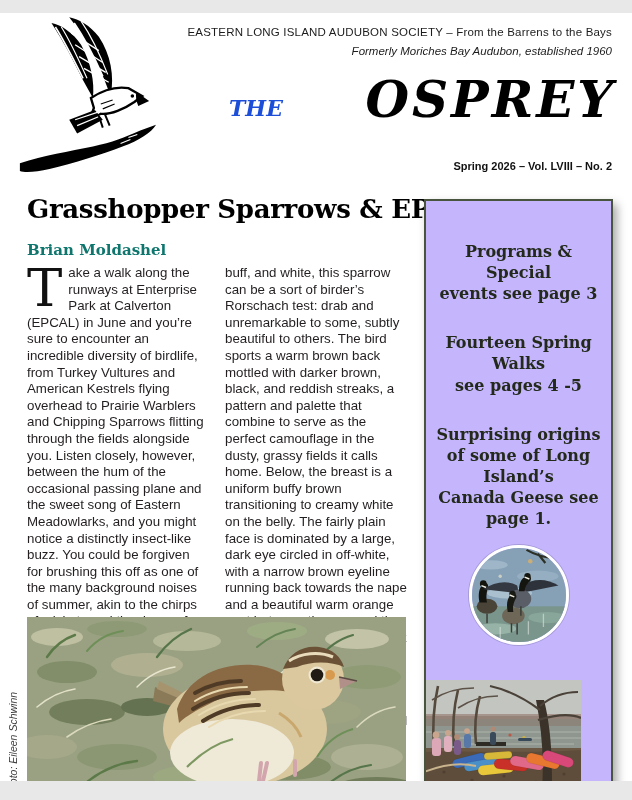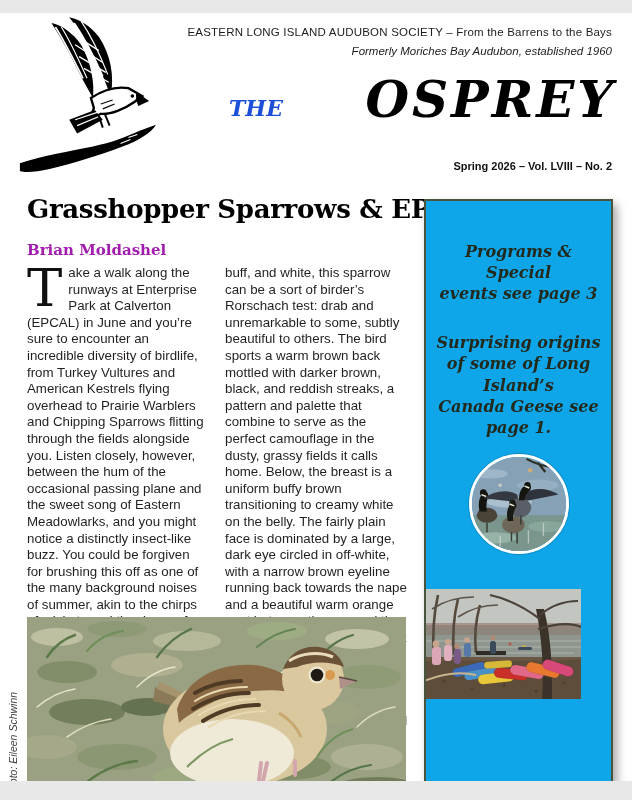--- a/index.html
+++ b/index.html
@@ -29,21 +29,21 @@
     font-size:11px; font-weight:bold; color:#111;
   }
   
   .article-title {
     position:absolute; left:27px; top:181px;
     font-family:"DejaVu Serif", serif; font-weight:bold;
     font-size:26px; letter-spacing:-0.3px; color:#000;
   }
   .byline {
     position:absolute; left:27px; top:228px;
-    font-family:"DejaVu Serif", serif; font-weight:bold; font-size:15px; color:#a21caf;
+    font-family:"DejaVu Serif", serif; font-weight:bold; font-size:15px; color:#0f766e;
   }
   .columns {
     position:absolute; left:27px; top:252px; width:381px;
     display:flex; gap:18px;
   }
   .col1 { width:180px; }
   .col2 { width:183px; }
   .body-text { font-size:13.3px; line-height:16.6px; color:#231f20; }
   .body-text p + p { margin-top:9px; }
   .dropcap {
@@ -207,23 +207,25 @@
 
     <path d="M232,164 L234,146 M236,164 L240,146" stroke="#d3a6ae" stroke-width="4" stroke-linecap="round"></path>
     <path d="M224,166 L244,166" stroke="#c49aa2" stroke-width="3" stroke-linecap="round"></path>
     <path d="M268,158 L268,144" stroke="#d3a6ae" stroke-width="4" stroke-linecap="round"></path>
 
     <path d="M160,150 C176,134 190,126 206,122" stroke="#7d9861" stroke-width="2.2" fill="none"></path>
     <path d="M290,140 C300,124 312,116 326,112" stroke="#6f8f58" stroke-width="2" fill="none"></path>
   </svg>
   <div class="photo-credit">Photo: Eileen Schwinn</div>
 
-  <aside class="sidebar" style="background:#0ea5e9;border-color:#49543e;font-style:italic;">
+  <aside class="sidebar" style="background:#c4b5fd;border-color:#49543e;">
     <div class="sidebar-item first">Programs &amp; Special
 events see page 3</div>
+    <div class="sidebar-item">Fourteen Spring Walks
+see pages 4 -5</div>
     <div class="sidebar-item">Surprising origins
 of some of Long Island’s
 Canada Geese see page 1.</div>
 
     <div class="geese-circle">
       <svg viewBox="0 0 100 100" aria-hidden="true">
         <rect width="100" height="100" fill="#86a0b6"></rect>
         <rect y="62" width="100" height="38" fill="#7a958c"></rect>
         <g opacity="0.7">
           <ellipse cx="20" cy="18" rx="18" ry="5" fill="#a8bfd0"></ellipse>

